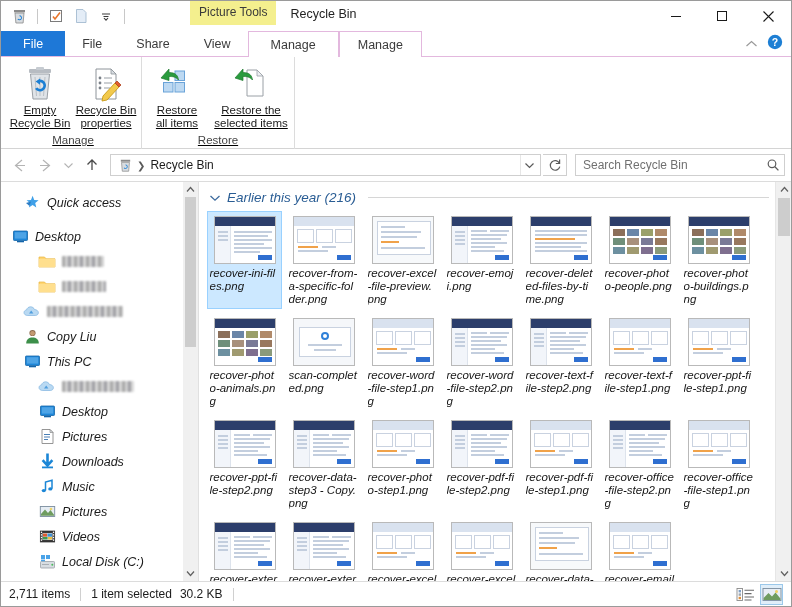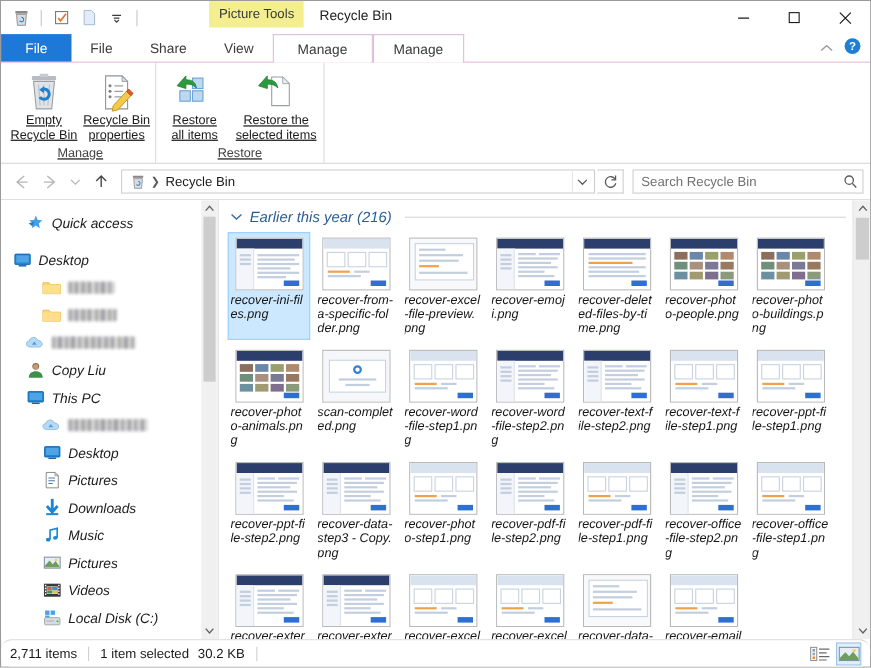--- a/index.html
+++ b/index.html
@@ -333,21 +333,20 @@
   
   .statusbar {
     height: 25px;
     border-top: 1px solid #dcdcdc;
     display: flex; align-items: center;
     padding: 0 8px;
     background: #fff;
     flex: 0 0 25px;
     font-size: 12px;
     color: #1b1b1b;
-    border-radius: 10px;
   }
   .st-sep { width: 1px; height: 13px; background: #d0d0d0; margin: 0 10px; }
   .view-btns { margin-left: auto; display: flex; gap: 3px; align-items: center; }
   .vbtn {
     width: 23px; height: 21px;
     display: flex; align-items: center; justify-content: center;
   }
   .vbtn.active { background: #e0eef9; border: 1px solid #9bc8ea; }
 </style>
 </head>

